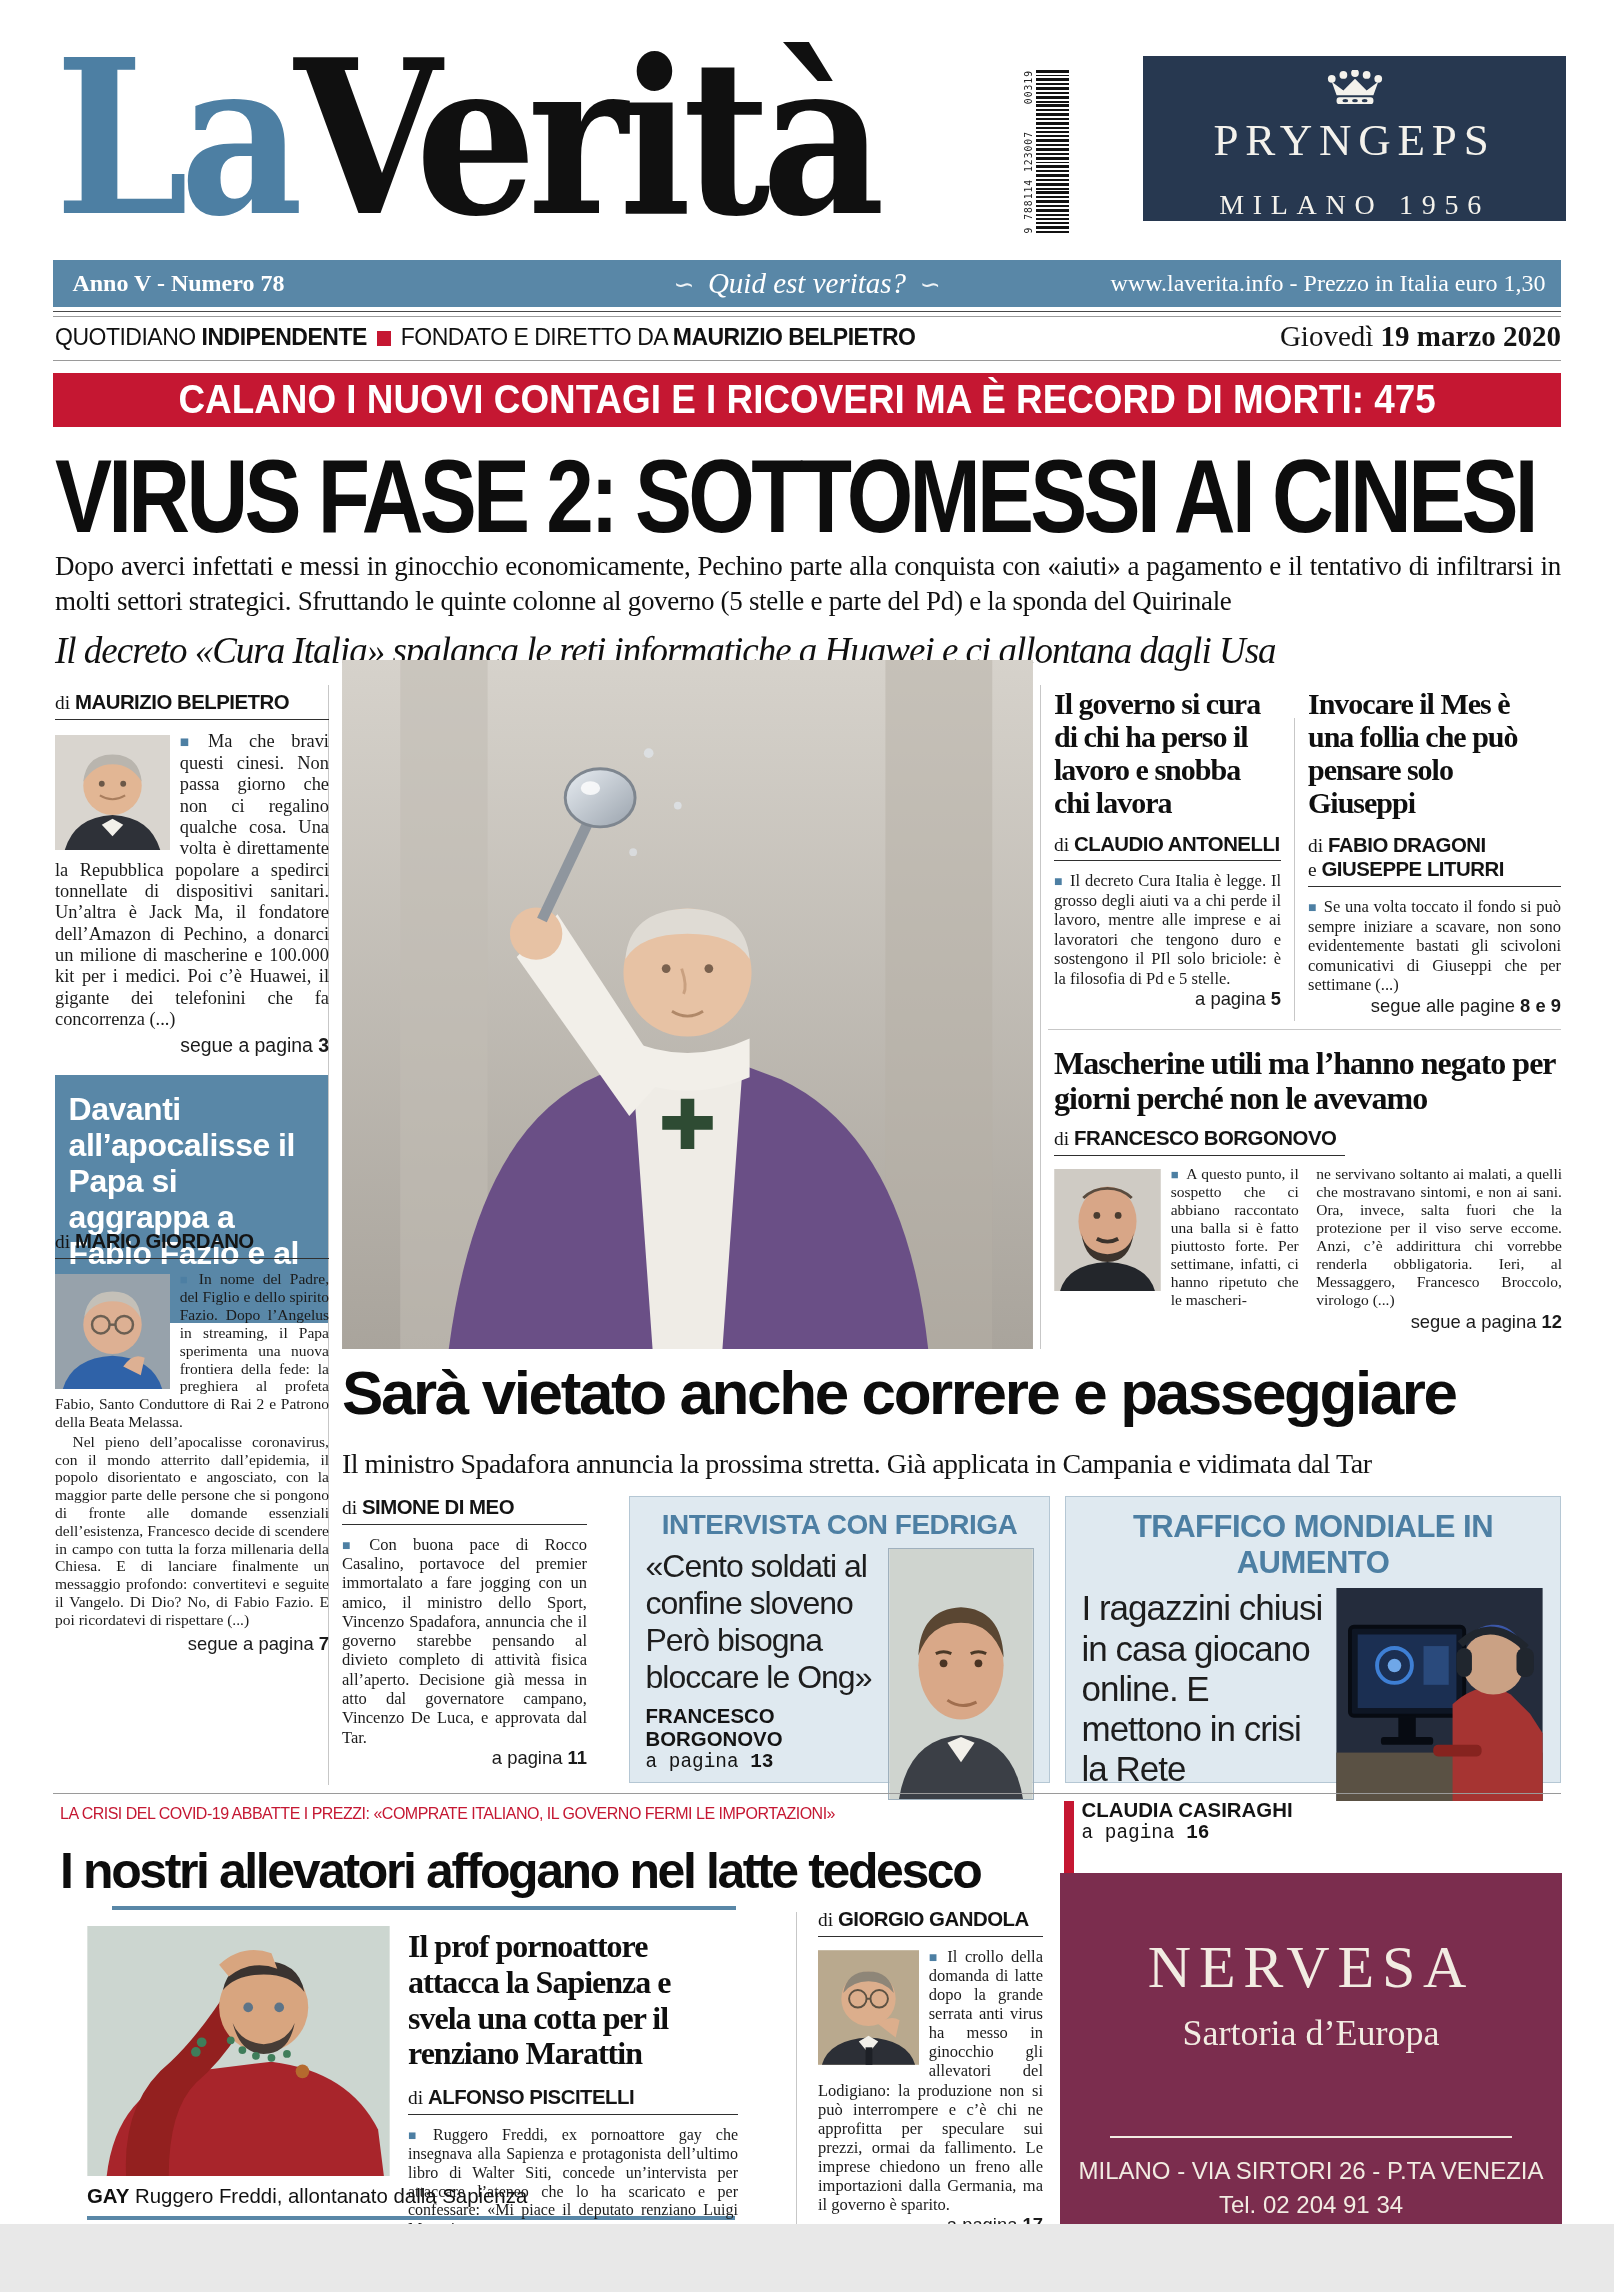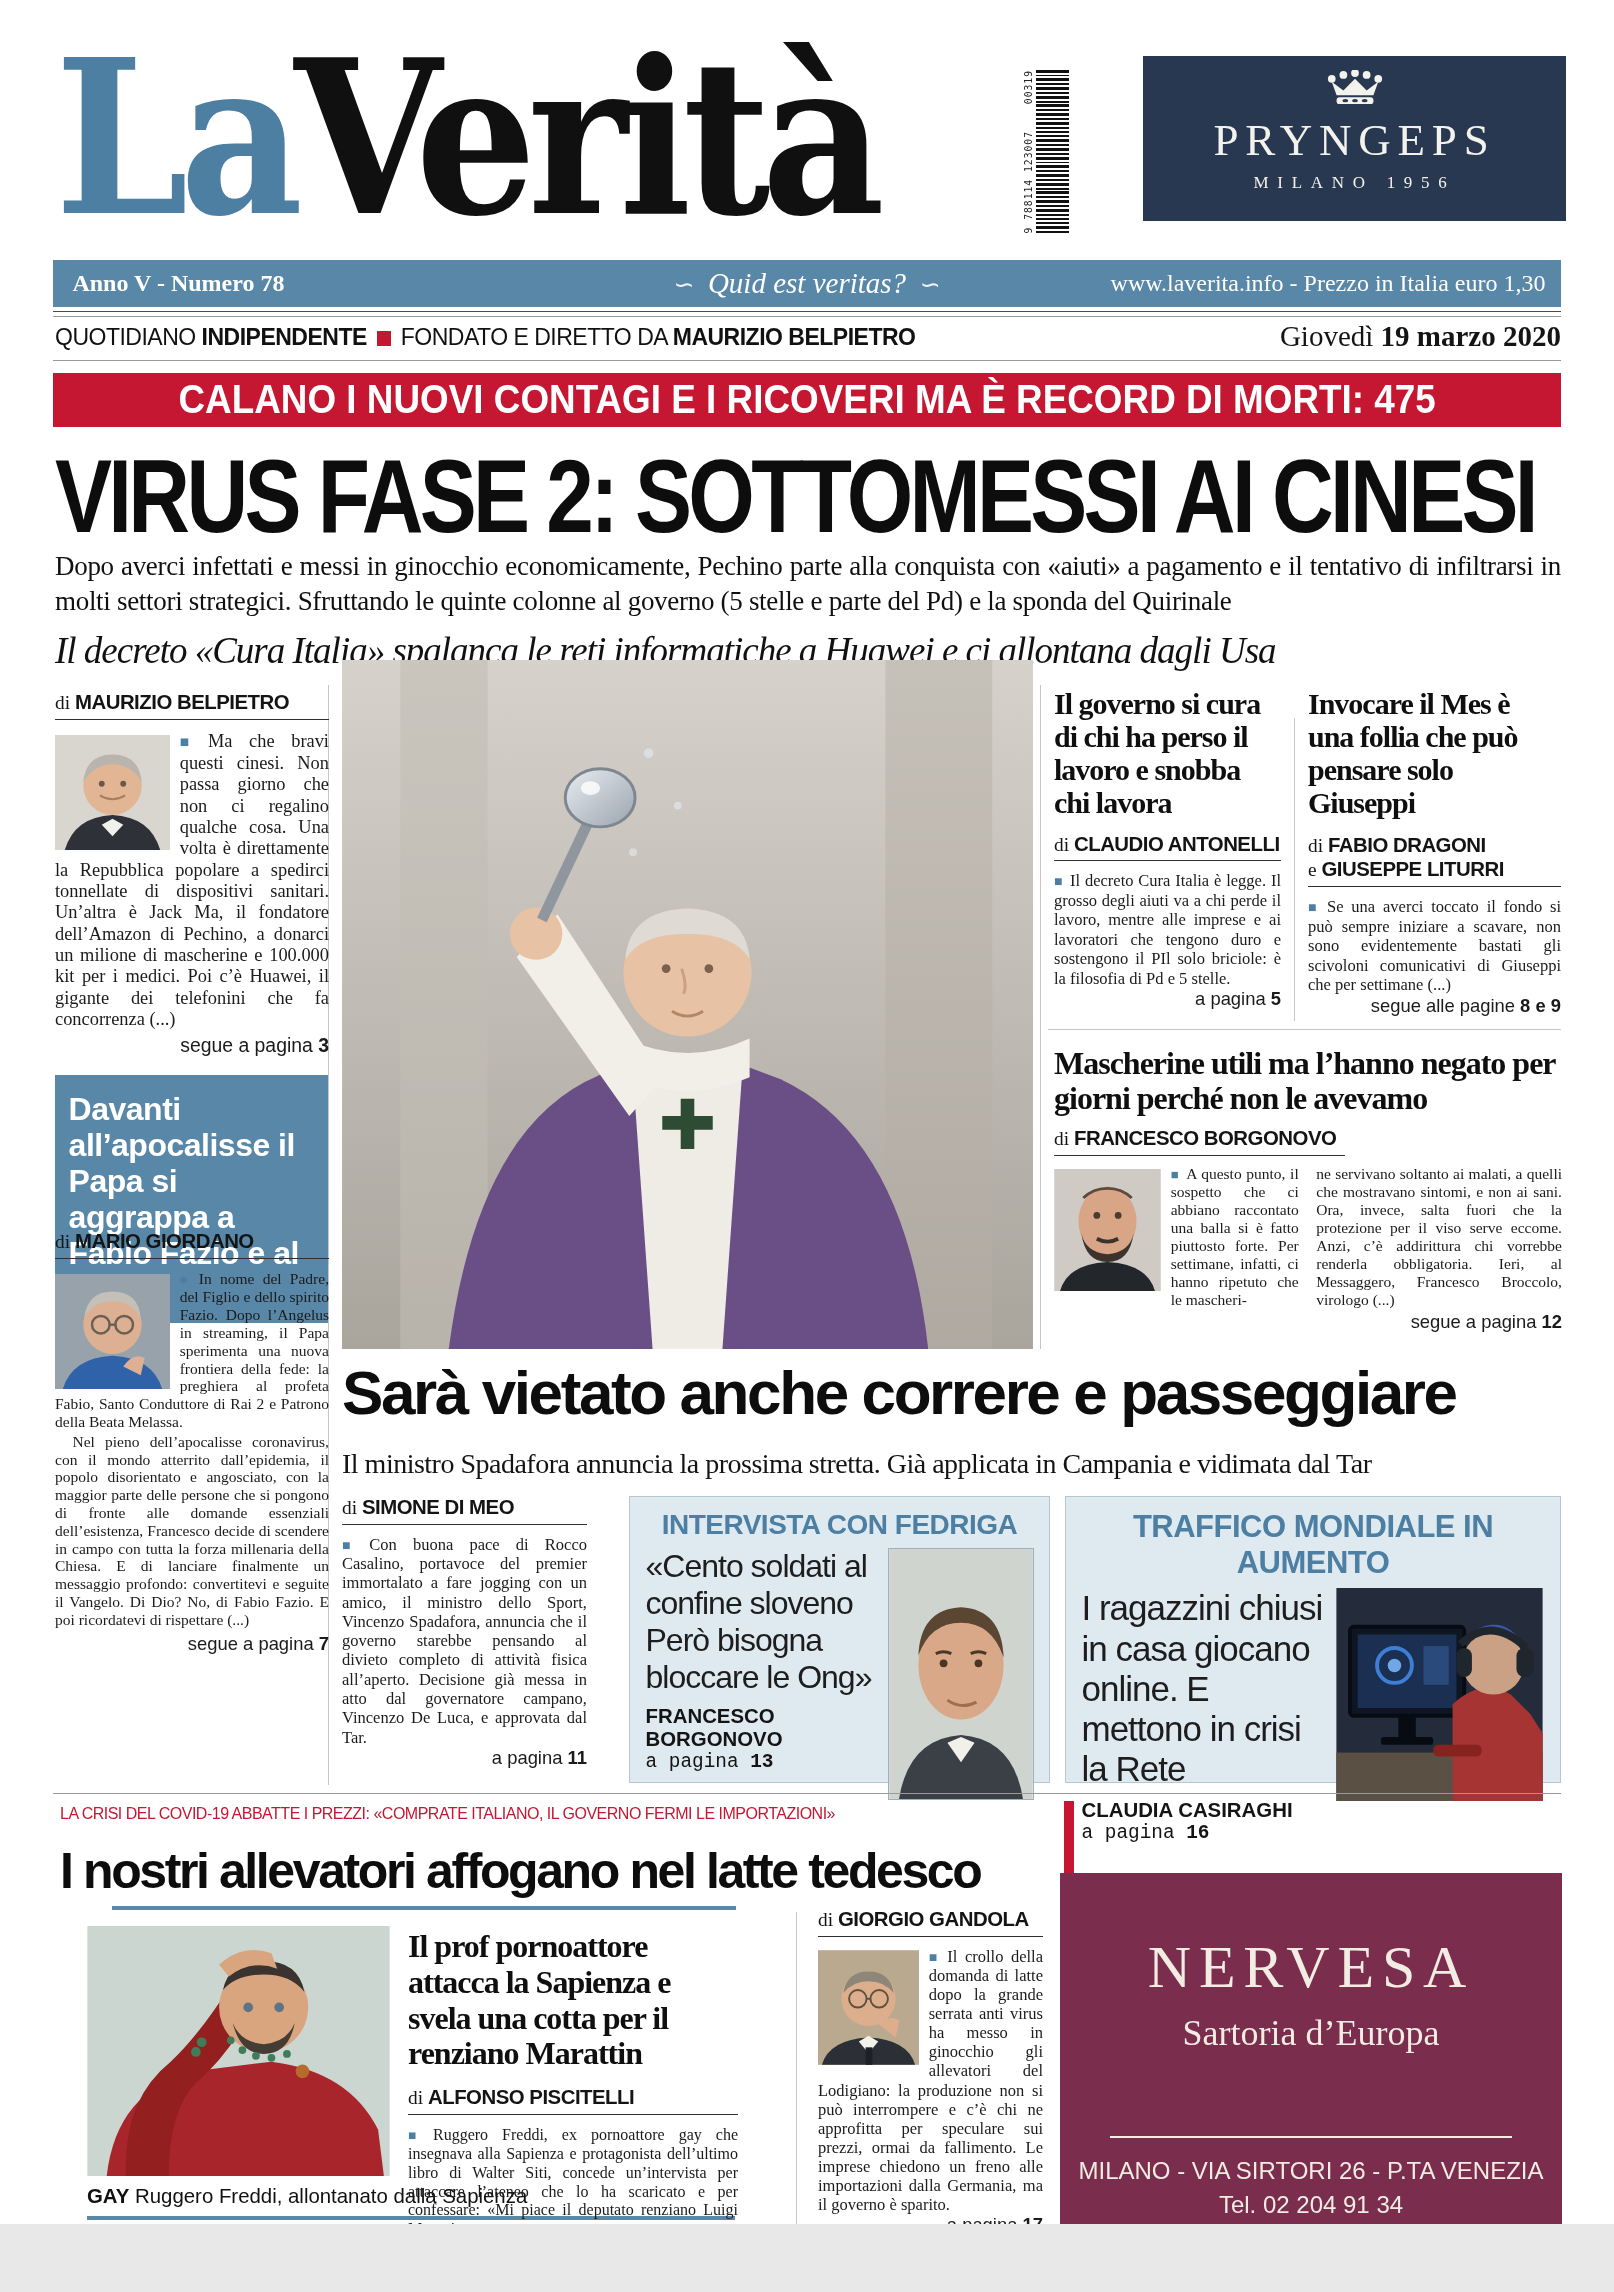--- a/index.html
+++ b/index.html
@@ -12,21 +12,21 @@
         letter-spacing:-8.7px;transform:scale(1,1.12);transform-origin:0 0;white-space:nowrap;}
   .logo .la{color:#4d7fa3;}
   .logo .ver{color:#101010;}
   .barcode{display:flex;background:#fff;}
   .barcode .nums{display:flex;flex-direction:column;justify-content:space-between;align-items:center;padding-right:1.9px;}
   .vert{writing-mode:vertical-rl;transform:rotate(180deg);font-family:"DejaVu Sans Mono",monospace;
         font-size:9.7px;color:#222;letter-spacing:1px;}
   .bars{width:33px;height:100%;background:repeating-linear-gradient(0deg,#111 0 1.9px,#fff 1.9px 3.9px,#111 3.9px 6.8px,#fff 6.8px 8.7px);}
   .pryngeps{background:#273850;color:#f4f2ec;text-align:center;}
   .pryngeps .ttl{font-family:"Liberation Serif",serif;font-size:45px;letter-spacing:6.8px;margin-top:5.8px;}
-  .pryngeps .sub{font-family:"Liberation Serif",serif;font-size:17px;letter-spacing:8.7px;margin-top:7px;}
+  .pryngeps .sub{font-family:"Liberation Serif",serif;font-size:28px;letter-spacing:8.7px;margin-top:23px;}
   .bluebar{background:#5987a7;color:#fff;display:flex;align-items:center;}
   .bluebar .issue{font-weight:700;font-size:24px;padding-left:19.4px;}
   .bluebar .motto{position:absolute;left:50%;transform:translateX(-50%);font-style:italic;font-size:29px;white-space:nowrap;}
   .bluebar .motto .orn{font-style:normal;opacity:.9;padding:0 13.6px;font-size:25px;}
   .bluebar .price{margin-left:auto;font-size:24px;padding-right:15.5px;}
   .dblrule{border-top:1.9px solid #4a4a4a;border-bottom:1px solid #9a9a9a;height:3.9px;}
   .tagline{font-family:"Liberation Sans",sans-serif;font-size:23px;letter-spacing:-0.5px;color:#111;}
   .tagline b{font-weight:800;}
   .redsq{display:inline-block;width:14.6px;height:14.6px;background:#c51732;margin:0 9.7px;vertical-align:-1px;}
   .dateline{font-size:29px;text-align:right;}
@@ -258,21 +258,21 @@
     </div>
   </div>
 
   <div class="abs" style="left:1308px;top:687px;width:253px;">
     <div class="headline-serif" style="font-size:30px;line-height:1.1;letter-spacing:-1px;">Invocare il Mes è una follia che può pensare solo Giuseppi</div>
     <div class="by" style="margin-top:13.6px;line-height:1.2;">
       <span>di</span> <b>FABIO DRAGONI</b><br>
       <span>e</span> <b>GIUSEPPE LITURRI</b>
     </div>
     <div class="body-t" style="font-size:16.5px;line-height:1.18;margin-top:9.7px;">
-      <span class="bullet">■</span><span>Se una averci toccato il fondo si può sempre iniziare a scavare, non sono evidentemente bastati gli scivoloni comunicativi di Giuseppi che per settimane (...)</span>
+      <span class="bullet">■</span><span>Se una volta toccato il fondo si può sempre iniziare a scavare, non sono evidentemente bastati gli scivoloni comunicativi di Giuseppi che per settimane (...)</span>
       <div class="pageref" style="font-size:18.4px;">
         <span>segue alle pagine</span> <b>8 e 9</b>
       </div>
     </div>
   </div>
 
   <div class="abs" style="left:1054px;top:1046px;width:508px;">
     <div class="headline-serif" style="font-size:32px;line-height:1.08;letter-spacing:-1px;">Mascherine utili ma l’hanno negato per giorni perché non le avevamo</div>
     <div class="by" style="margin-top:11.6px;width:291px;">
       <span>di</span> <b>FRANCESCO BORGONOVO</b>

